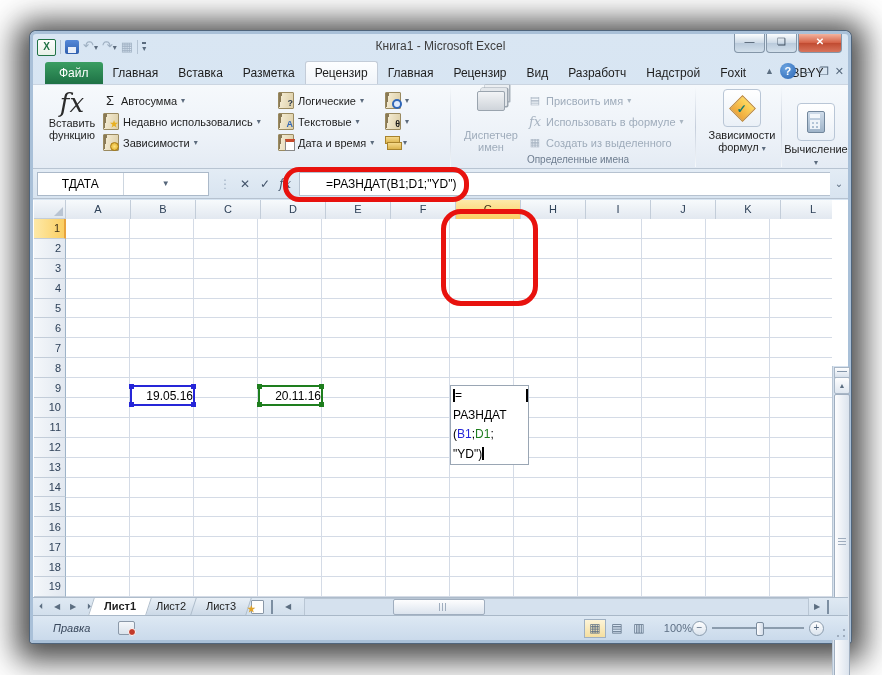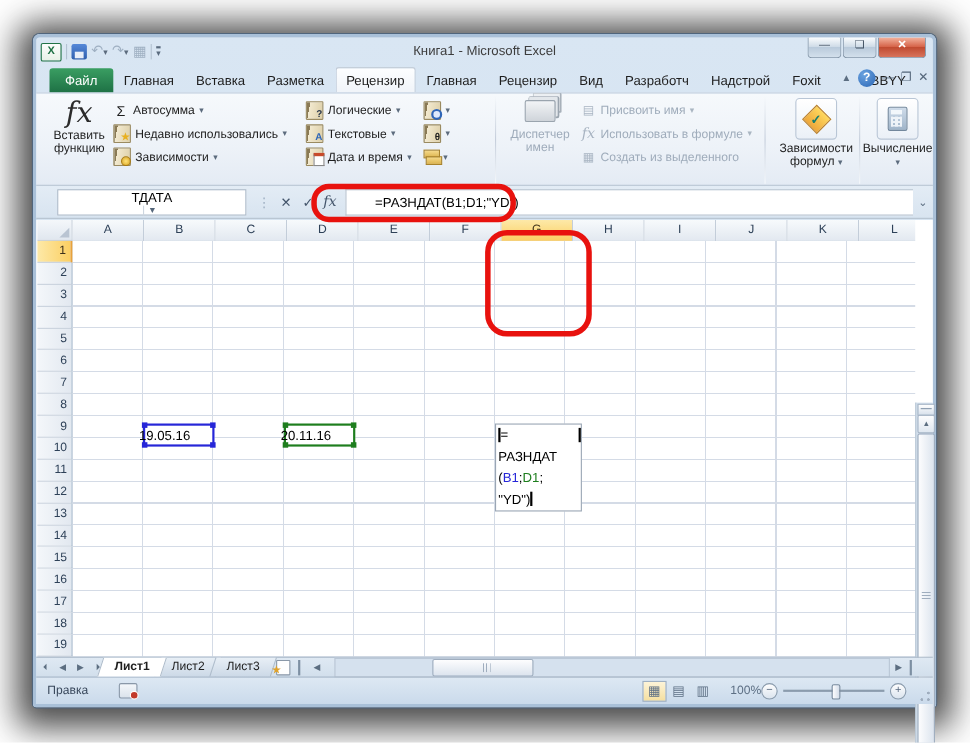--- a/index.html
+++ b/index.html
@@ -71,21 +71,21 @@
   .diamond{width:17px;height:17px;transform:rotate(45deg);background:linear-gradient(#ffd85e,#eda63b);border:1px solid #bb8330;
            display:flex;align-items:center;justify-content:center;}
   .diamond b{transform:rotate(-45deg);color:#157d6e;font-size:12px;}
   .calc{width:16px;height:20px;background:linear-gradient(#cfdcea,#9fb4c9);border:1px solid #72879c;border-radius:2px;position:relative;}
   .calc i{position:absolute;left:2px;top:2px;width:10px;height:4px;background:#f2f7fb;}
   .calc u{position:absolute;left:2px;top:8px;width:10px;height:9px;background:repeating-linear-gradient(to bottom,#eef3f8 0 2px,transparent 2px 4px),repeating-linear-gradient(to right,#eef3f8 0 2px,transparent 2px 4px);}
 
   
   .fbar{left:0;top:135px;width:815px;height:30px;background:linear-gradient(#e3ecf5,#d8e4f0);border-bottom:1px solid #b6c2d0;
         display:flex;align-items:center;font-size:12px;}
-  .namebox{position:relative;margin-left:19px;width:170px;height:22px;background:#fff;border:1px solid #abb9c9;display:flex;align-items:center;flex-direction:column;}
+  .namebox{position:relative;margin-left:4px;width:170px;height:22px;background:#fff;border:1px solid #abb9c9;display:flex;align-items:center;}
   .namebox span{flex:1;text-align:center;}
   .nb-dd{width:15px;height:100%;border-left:1px solid #cdd6e0;color:#55667a;font-size:8px;display:flex;align-items:center;justify-content:center;}
   .fb-btn{width:20px;text-align:center;color:#44556b;font-size:12px;}
   .fxsmall{font-family:"DejaVu Serif",serif;font-style:italic;font-size:13px;}
   .finput{flex:1;height:22px;background:#fff;border:1px solid #b6c2d0;border-right:none;margin-left:4px;
           display:flex;align-items:center;padding-left:26px;color:#000;}
   .fchev{width:18px;text-align:center;color:#5c6e81;font-size:10px;}
 
   
   .sheet{left:0;top:166px;width:815px;height:397px;background:#fff;}
@@ -95,21 +95,21 @@
   .ch{width:64px;height:19px;flex:0 0 auto;background:linear-gradient(#f7fafc,#e2e8f0);border-right:1px solid #c3cdd9;border-bottom:1px solid #9eb3c8;
       text-align:center;line-height:19px;font-size:11px;color:#2e4158;}
   .ch.active{background:linear-gradient(#fde9a8,#fbcf63);border-bottom:2px solid #e8a33d;color:#3c3019;}
   .rowhdrs{left:1px;top:19px;width:32px;height:378px;display:flex;flex-direction:column;}
   .rh{height:19.894px;flex:0 0 auto;background:linear-gradient(90deg,#f4f7fa,#e2e8f0);border-right:1px solid #9eb3c8;border-bottom:1px solid #c3cdd9;
       font-size:11px;color:#2e4158;display:flex;align-items:center;justify-content:flex-end;padding-right:4px;box-sizing:border-box;}
   .rh.active{background:linear-gradient(90deg,#fde9a8,#fbcf63);border-right:2px solid #e8a33d;color:#3c3019;}
   .cells{left:33px;top:19px;width:766px;height:378px;background:
       repeating-linear-gradient(to right,transparent 0 63px,#d4dbe6 63px 64px),
       repeating-linear-gradient(to bottom,transparent 0 18.894px,#d4dbe6 18.894px 19.894px);}
-  .refcell{top:185px;height:21px;background:#fff;font-size:12px;display:flex;align-items:center;justify-content:flex-end;padding-right:20px;}
+  .refcell{top:185px;height:21px;background:#fff;font-size:12px;display:flex;align-items:center;justify-content:flex-end;padding-right:0;}
   .refcell .hnd{position:absolute;width:5px;height:5px;}
   .b1{left:97px;width:65px;border:2px solid #2626d8;}
   .b1 .hnd{background:#2626d8;}
   .d1{left:225px;width:65px;border:2px solid #1e7e1e;}
   .d1 .hnd{background:#1e7e1e;}
   .editbox{left:417px;top:185px;width:79px;height:80px;background:#fff;border:1px solid #9aa6b4;z-index:5;
            font-size:12px;line-height:19.5px;padding-left:2px;color:#000;}
   .caret{display:inline-block;width:2px;height:13px;background:#000;vertical-align:-2px;}
   .eb-line1{display:flex;align-items:center;}
   .eb-line1 .sp{flex:1;}
@@ -276,52 +276,53 @@
               <i style="top:1px;"></i>
               <i style="top:7px;left:2px;"></i>
             </span>
             <span class="dd">▾</span>
       </div>
     </div>
     <div class="abs grp-sep" style="left:417px;"></div>
 
     <div class="abs bigbtn gray-txt" style="left:425px;top:6px;width:66px;">
       <span class="cards"></span>
-      <span class="two-line" style="margin-top:5px;"><span>Диспетчер</span><br>
+      <span class="two-line" style="margin-top:18px;"><span>Диспетчер</span><br>
       <span>имен</span></span>
     </div>
     <div class="abs gray" style="left:495px;top:5px;">
       <div class="menu-item">
         <span class="gray-ic">▤</span>
         <span class="gray-txt">Присвоить имя</span>
             <span class="dd">▾</span>
       </div>
       <div class="menu-item">
         <span class="gray-ic fxsmall">fx</span>
         <span class="gray-txt">Использовать в формуле</span>
             <span class="dd">▾</span>
       </div>
       <div class="menu-item">
         <span class="gray-ic">▦</span>
         <span class="gray-txt">Создать из выделенного</span>
       </div>
     </div>
+    <div class="abs grp-label" style="left:425px;top:69px;width:240px;">Определенные имена</div>
     <div class="abs grp-sep" style="left:662px;"></div>
 
     <div class="abs bigbtn" style="left:672px;top:4px;width:74px;">
       <span class="iconbox">
             <span class="diamond">
               <b>✓</b>
             </span>
           </span>
       <span class="two-line" style="margin-top:2px;"><span>Зависимости</span><br>
       <span>формул</span> <span class="dd">▾</span></span>
     </div>
     <div class="abs grp-sep" style="left:748px;"></div>
-    <div class="abs bigbtn" style="left:752px;top:4px;width:62px;">
+    <div class="abs bigbtn" style="left:752px;top:18px;width:62px;">
       <span class="iconbox">
             <span class="calc">
               <i></i>
               <u></u>
             </span>
           </span>
       <span class="two-line" style="margin-top:2px;"><span>Вычисление</span><br><span class="dd">▾</span></span>
     </div>
   </div>
 
@@ -440,21 +441,21 @@
     <div class="hsb-track">
       <span class="hthumb">
             <span class="hgrip"></span>
           </span>
     </div>
     <span class="nav">▶</span>
     <span class="tabsplit" style="margin-right:14px;"></span>
   </div>
 
   <div class="abs statusbar">
-    <span style="margin-left:10px;">Правка</span>
+    <span style="margin-left:20px;font-style:italic;">Правка</span>
     <span class="macro" style="margin-left:28px;">
           <i></i>
         </span>
     <span style="flex:1;"></span>
     <span class="viewic pressed">▦</span>
     <span class="viewic">▤</span>
     <span class="viewic">▥</span>
     <span style="margin:0 0 0 14px;color:#5d6f84;">100%</span>
     <div class="zoomwrap" style="margin-right:24px;">
       <span class="zbtn">−</span>

